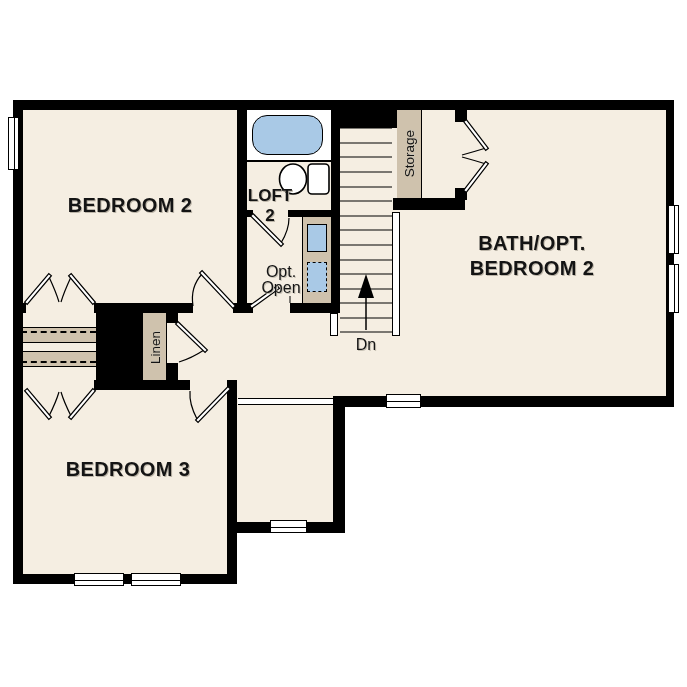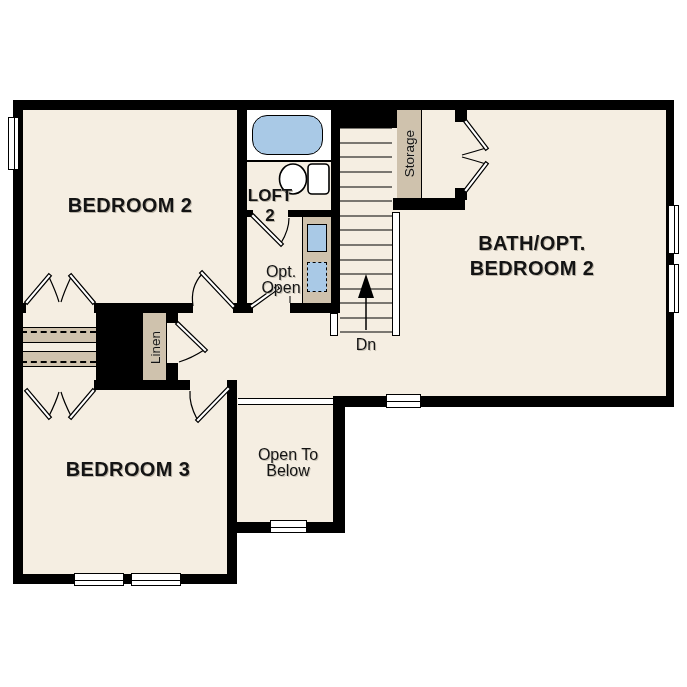--- a/index.html
+++ b/index.html
@@ -167,24 +167,20 @@
     <div>2</div>
   </div>
 
   <div class="abs lbl room-label" style="left:412px;top:231px;width:240px;">
     <div>BATH/OPT.</div>
     <div>BEDROOM 2</div>
   </div>
 
   <div class="abs lbl room-label" style="left:28px;top:457px;width:200px;">BEDROOM 3</div>
 
-  <div class="abs lbl small-label" style="left:247px;top:447px;width:82px;">
-    <div>Open To</div>
-    <div>Below</div>
-  </div>
 
   <div class="abs lbl small-label" style="left:251px;top:264px;width:60px;">
     <div>Opt.</div>
     <div>Open</div>
   </div>
 
   <div class="abs lbl small-label" style="left:346px;top:337px;width:40px;">Dn</div>
 
   <div class="abs lbl tiny-label rot" style="left:125px;top:340px;width:60px;text-align:center;">Linen</div>
 

